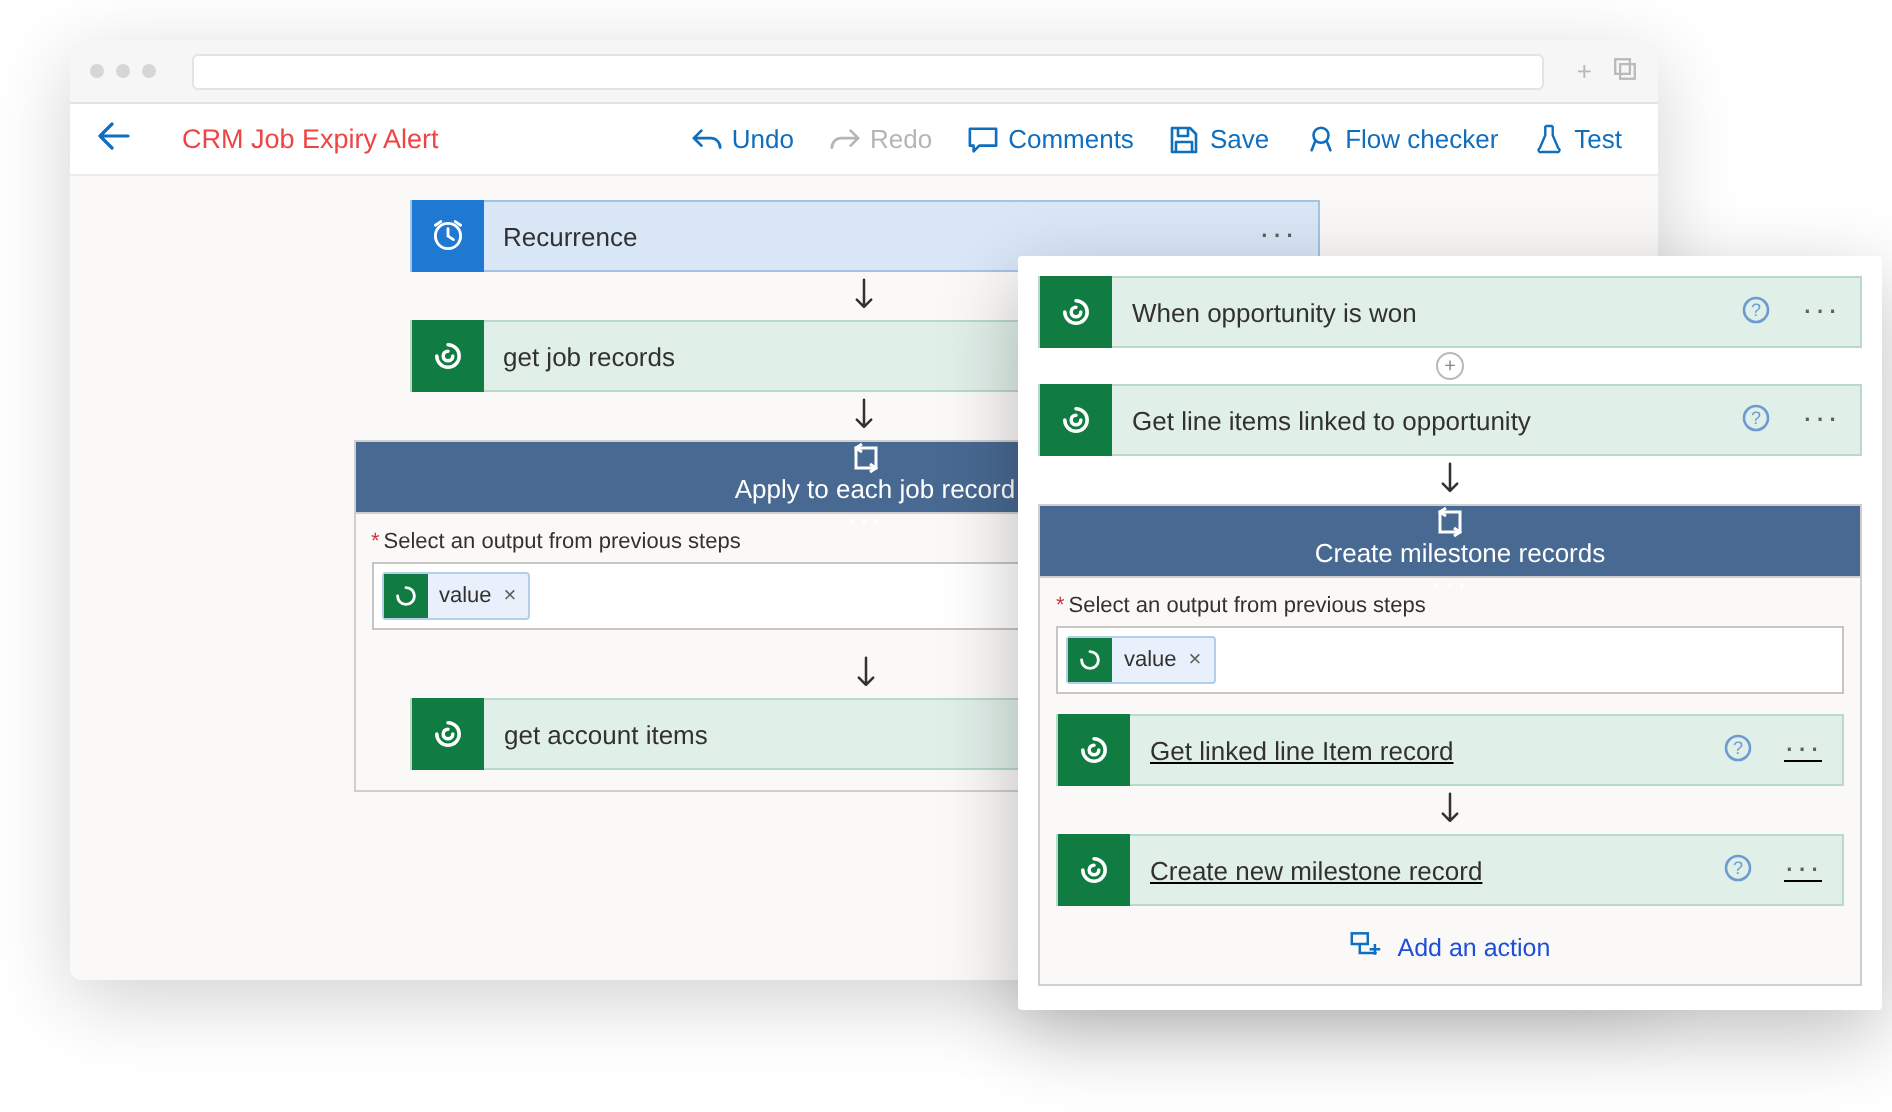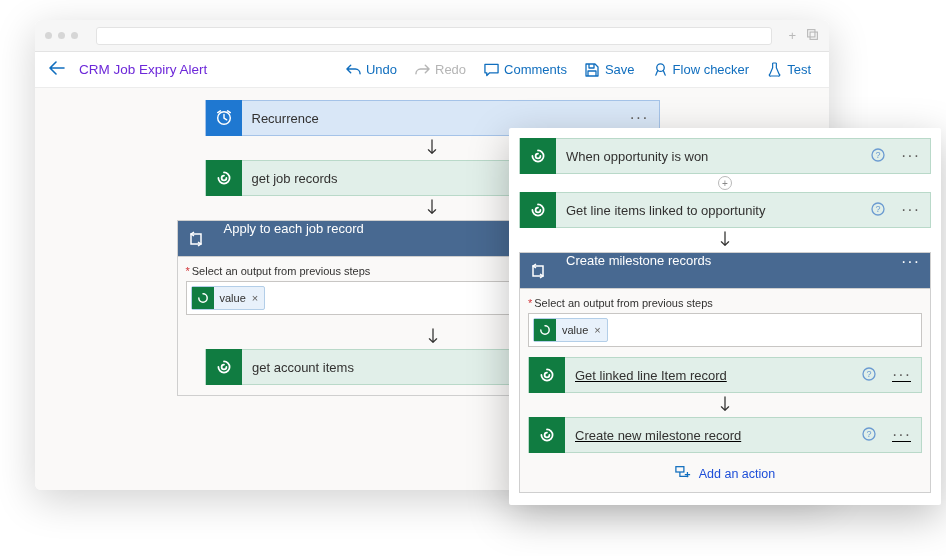--- a/index.html
+++ b/index.html
@@ -11,21 +11,21 @@
     box-shadow: 0 10px 40px rgba(0,0,0,0.18);
     overflow: hidden;
   }
   .browser-chrome { height: 32px; background: #f6f6f6; border-bottom: 1px solid #e3e3e3; display:flex; align-items:center; padding: 0 10px; gap:6px;}
   .dot { width:7px; height:7px; border-radius:50%; background:#d6d6d6; }
   .urlbar { flex:1; margin-left:12px; height:18px; background:#fff; border:1px solid #e3e3e3; border-radius:3px; }
   .chrome-icons { display:flex; gap:10px; color:#b9b9b9; font-size:13px; padding-left:10px;}
 
   .toolbar { height: 36px; display:flex; align-items:center; padding: 0 14px; border-bottom:1px solid #ececec; background:#fff; gap: 10px; font-size: 13px; color:#323130;}
   .back-arrow { color:#106ebe; font-size:15px; margin-right:4px; }
-  .title { flex:1; font-size:13.5px; color:#6d28d9; }
+  .title { flex:1; font-size:13.5px; color:#ef4444;margin-left:12px; }
   .tb-btn { display:flex; align-items:flex-start; gap:5px; color:#106ebe; cursor:pointer; padding: 4px 4px; font-size:13px; }
   .tb-btn.disabled { color:#b5b5b5; }
   .tb-icon { width:15px; height:15px; display:inline-flex; align-items:center; justify-content:center; }
 
   .canvas { position:relative; height: calc(100% - 68px); background:#faf9f8; padding-top: 12px; }
 
   .step { border:1px solid #c8e1df; display:flex; align-items:center; height:36px; font-size:13px; color:#323130; }
   .step.blue { background:#d9e7f7; border-color:#a5c3e8; }
   .step.green { background:#e1efe9; border-color:#b9d9c9; }
   .step .icon-box { width:36px; height:36px; display:flex; align-items:center; justify-content:center; color:#fff; flex-shrink:0; }
@@ -35,21 +35,21 @@
   .step .more { padding: 0 10px; color:#605e5c; font-size:16px; cursor:pointer; letter-spacing:1px; }
   .step .help { padding-right:6px; color:#6b9bd1; cursor:pointer; }
 
   .arrow { display:flex; justify-content:center; padding:3px 0; color:#323130; }
   .arrow svg { width:14px; height:18px; }
   .plus-dot { width:14px; height:14px; border:1px solid #b9b9b9; border-radius:50%; background:#fff; display:flex; align-items:center; justify-content:center; color:#888; font-size:10px; margin:0 auto;}
 
   .center-col { width:455px; margin: 0 auto; }
 
   .foreach-block { border:1px solid #cfcfcf; background:#fff; }
-  .foreach-head { height:36px; background:#5e6c84; color:#fff; display:flex; font-size:13px; border-bottom:1px solid #cfcfcf;}
+  .foreach-head { height:36px; background:#5e6c84; color:#fff; display:flex; align-items:center; font-size:13px; border-bottom:1px solid #cfcfcf;flex-direction:column;}
   .foreach-head.light { background:#486991; }
   .foreach-head .icon-box { width:36px; height:36px; display:flex; align-items:center; justify-content:center; }
   .foreach-head .label { flex:1; padding-left:10px; }
   .foreach-head .more { padding: 0 10px; font-size:16px; letter-spacing:1px; cursor:pointer; }
   .foreach-body { padding: 8px 8px 10px; background:#faf9f8;}
   .req-label { font-size:11px; color:#323130; margin-bottom:4px; }
   .req-label::before { content:"*"; color:#d13438; margin-right:2px; }
   .token-row { border:1px solid #c8c6c4; background:#fff; padding:4px; display:flex; align-items:center; min-height:30px;}
   .token { display:inline-flex; align-items:center; background:#e8f1fb; border:1px solid #b3cee8; border-radius:2px; font-size:11px; color:#323130; padding-right:6px;}
   .token .ticon { width:22px; height:22px; background:#107c41; display:flex; align-items:center; justify-content:center; margin-right:6px; }

